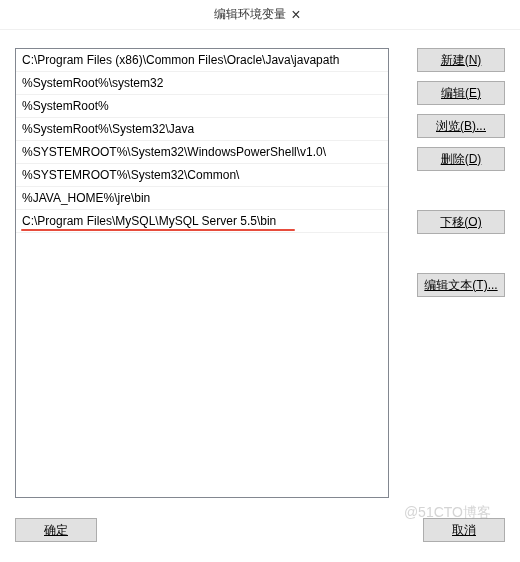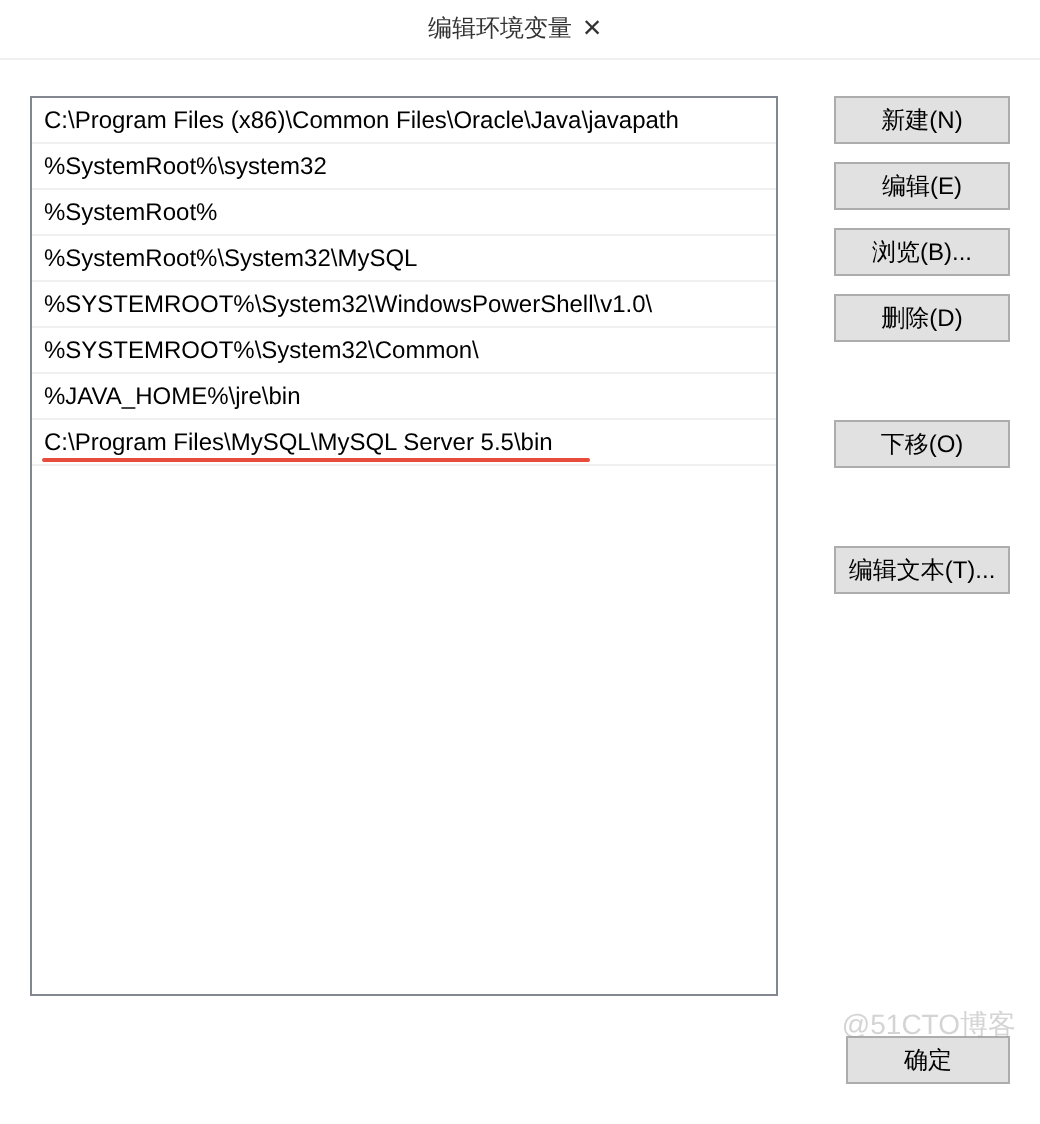--- a/index.html
+++ b/index.html
@@ -75,69 +75,71 @@
     .win-btn {
       width: 88px;
       height: 24px;
       background: #e1e1e1;
       border: 1px solid #adadad;
       font-size: 12px;
       color: #000;
       margin-bottom: 9px;
       cursor: pointer;
       font-family: inherit;
+      text-decoration: underline;
     }
     .gap-large { height: 30px; }
     .footer {
       display: flex;
-      justify-content: flex-end;
+      justify-content: space-between;
       padding: 8px 15px;
       gap: 10px;
     }
     .footer .win-btn {
       margin-bottom: 0;
       width: 82px;
     }
     .watermark {
       position: absolute;
-      right: 12px;
+      right: 29px;
       bottom: 40px;
       color: rgba(160,160,160,0.45);
       font-size: 14px;
       pointer-events: none;
     }
   </style>
 </head>
 <body>
 
 <div class="title-bar">
   <span class="title-text">编辑环境变量</span>
   <span class="close-btn">×</span>
 </div>
 
 <div class="content-area">
   <div class="list-box" id="list-box">
       <div class="list-item"><span>C:\Program Files (x86)\Common Files\Oracle\Java\javapath</span></div>
       <div class="list-item"><span>%SystemRoot%\system32</span></div>
       <div class="list-item"><span>%SystemRoot%</span></div>
-      <div class="list-item"><span>%SystemRoot%\System32\MySQL</span></div>
+      <div class="list-item"><span>%SystemRoot%\System32\Java</span></div>
       <div class="list-item"><span>%SYSTEMROOT%\System32\WindowsPowerShell\v1.0\</span></div>
       <div class="list-item"><span>%SYSTEMROOT%\System32\Common\</span></div>
       <div class="list-item"><span>%JAVA_HOME%\jre\bin</span></div>
       <div class="list-item"><span>C:\Program Files\MySQL\MySQL Server 5.5\bin</span><div class="underline" style="width: 274px;"></div></div>
     </div>
   <div class="button-col">
     <button class="win-btn">新建(N)</button>
     <button class="win-btn">编辑(E)</button>
     <button class="win-btn">浏览(B)...</button>
     <button class="win-btn">删除(D)</button>
     <div class="gap-large"></div>
     <button class="win-btn">下移(O)</button>
     <div class="gap-large"></div>
     <button class="win-btn">编辑文本(T)...</button>
   </div>
 </div>
 
 <div class="footer">
   <button class="win-btn">确定</button>
+  <button class="win-btn">取消</button>
 </div>
 
 <div class="watermark">@51CTO博客</div>
 
 </body></html>

